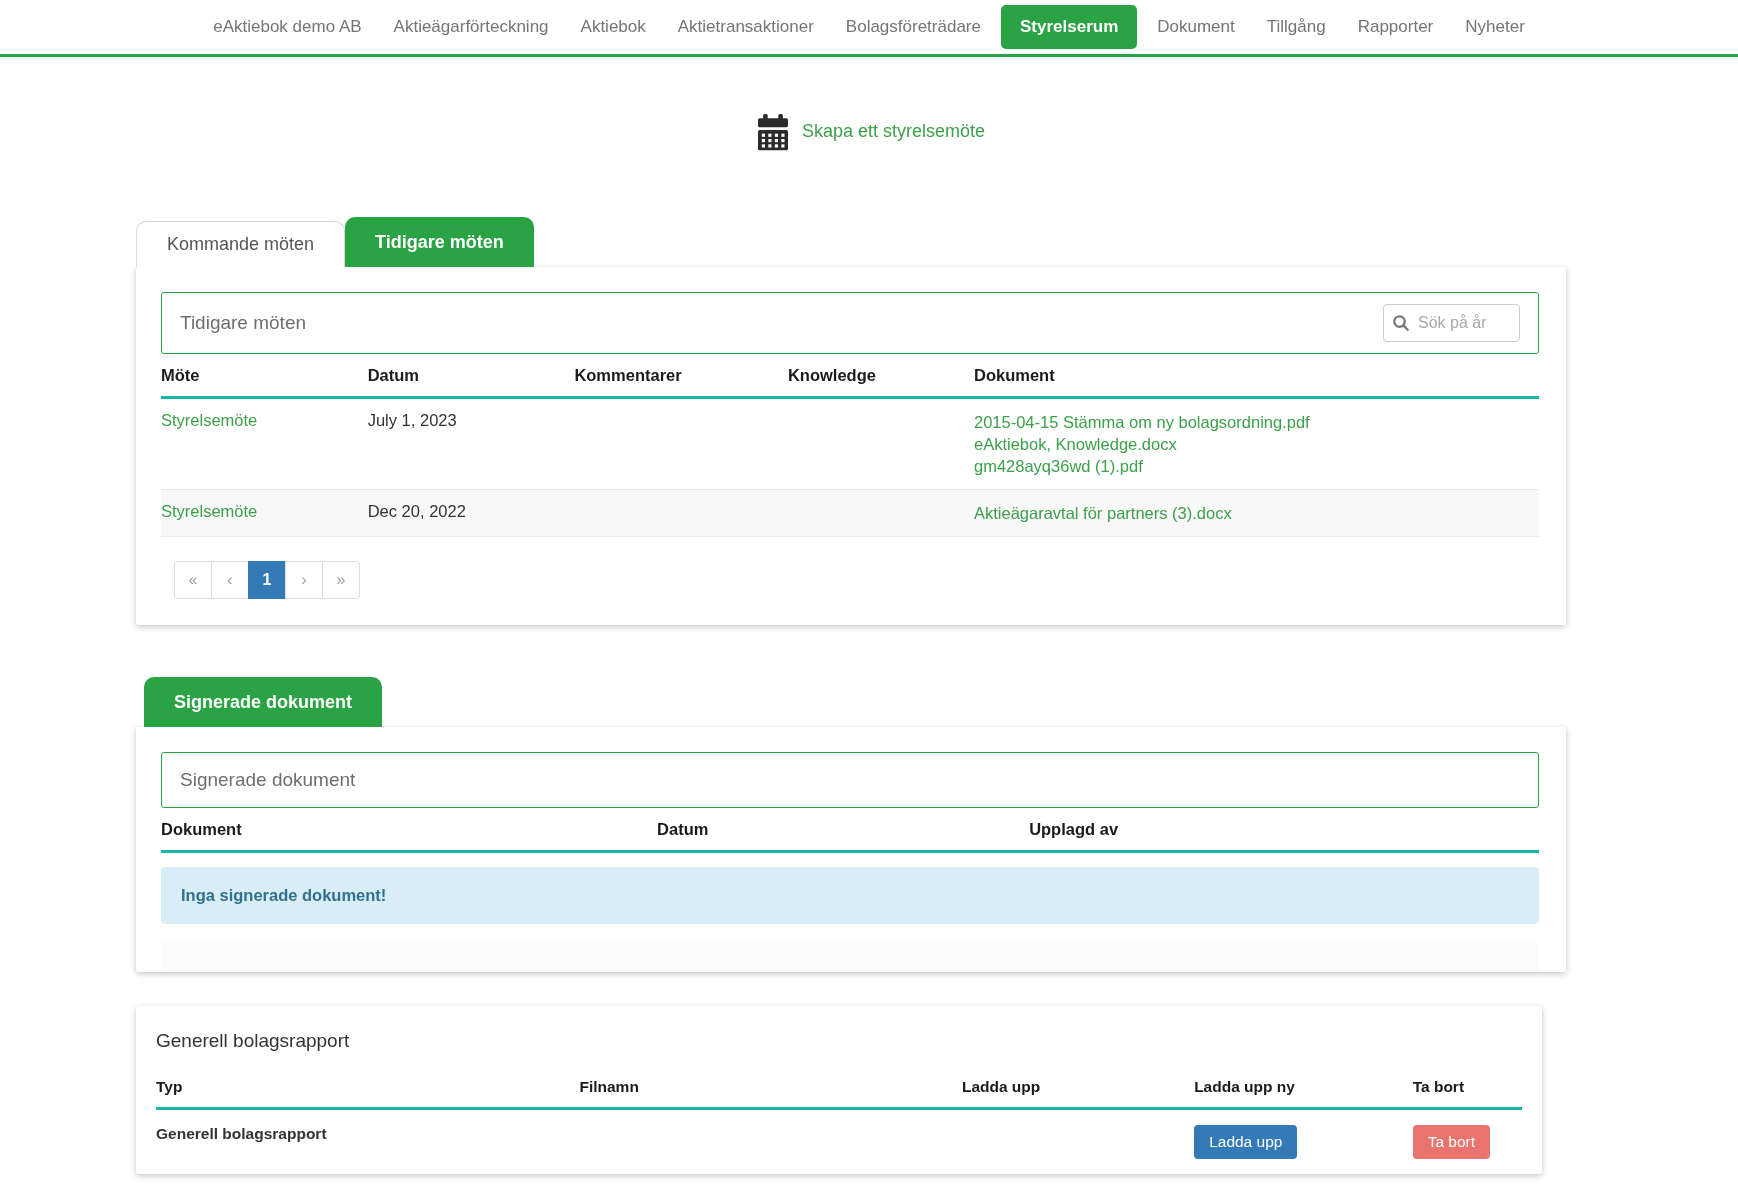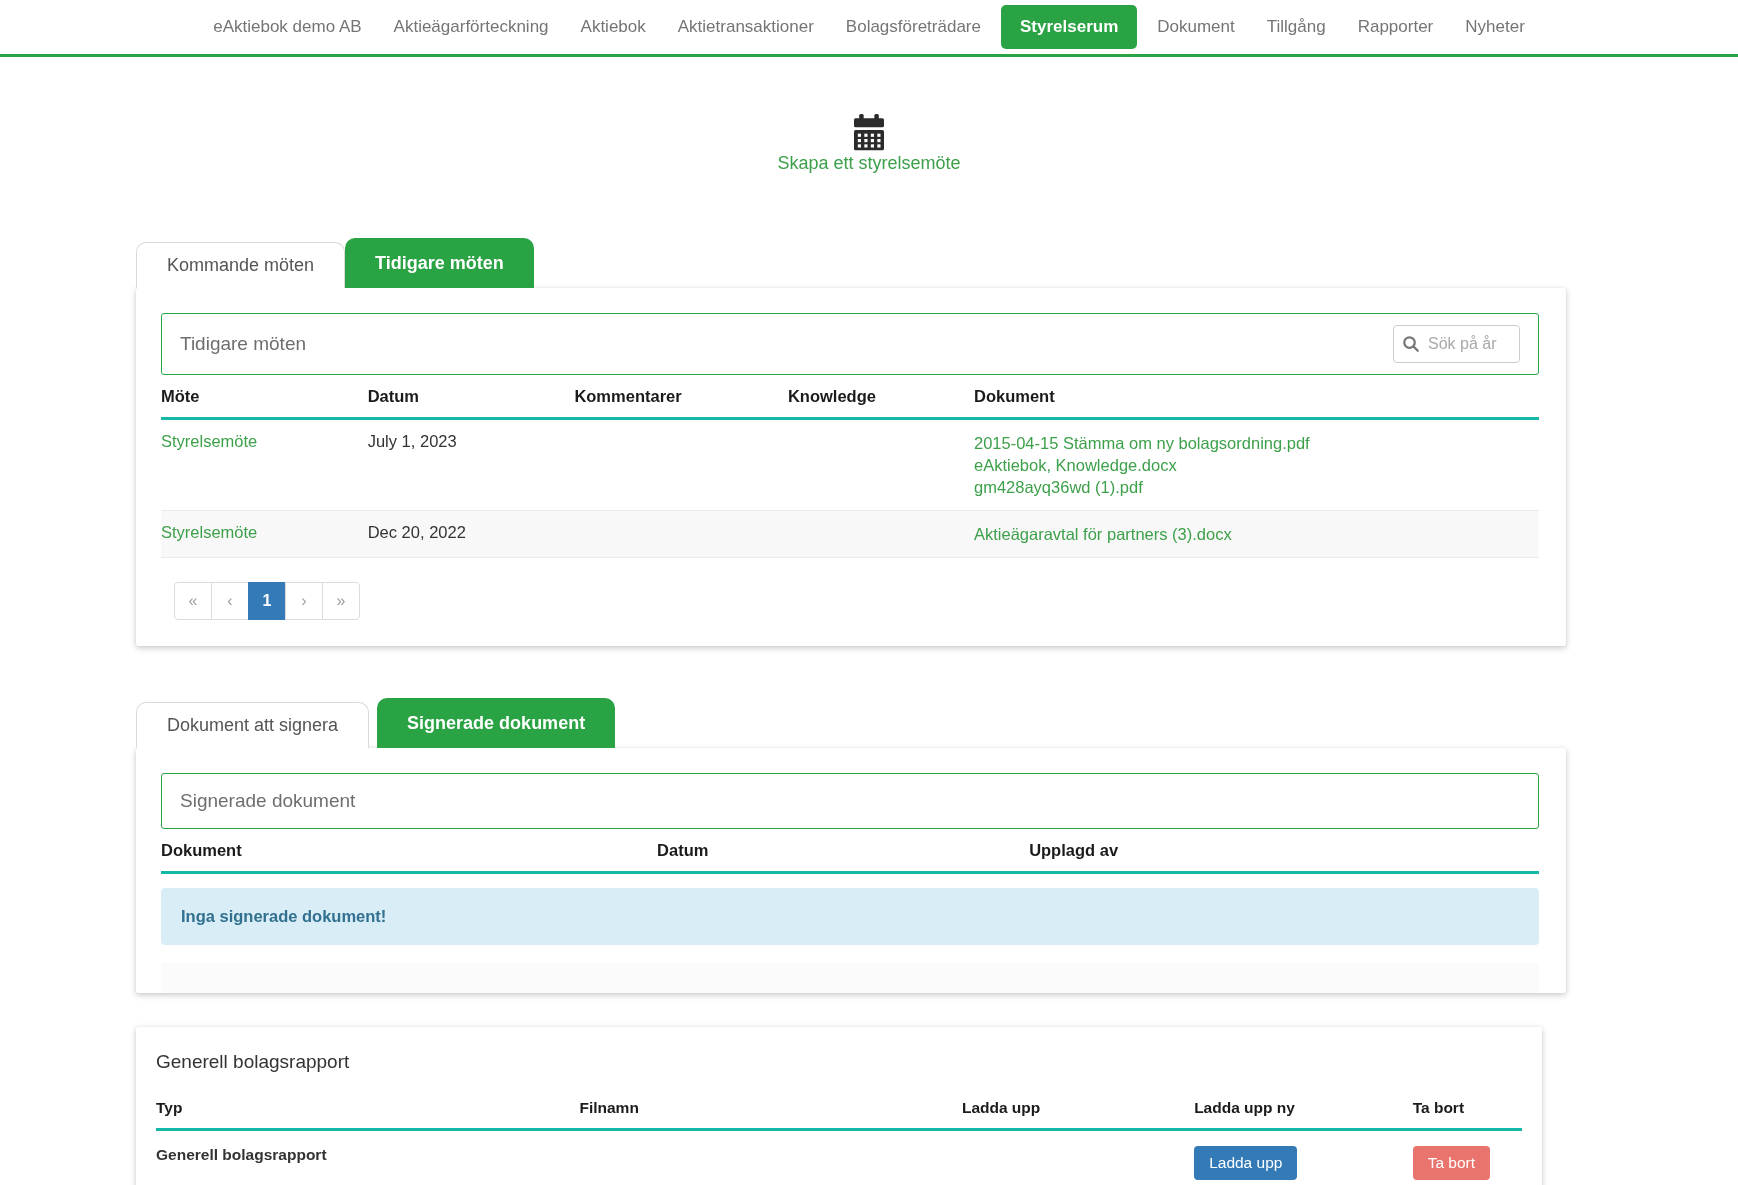--- a/index.html
+++ b/index.html
@@ -16,21 +16,21 @@
 
   
   .navbar{height:57px;background:#fff;border-bottom:3px solid var(--accent-green);
     display:flex;align-items:center;justify-content:center;}
   .nav-item{font-size:17px;color:#757575;text-decoration:none;padding:0 16px;cursor:pointer;white-space:nowrap;}
   .nav-item.active{background:var(--accent-green);color:#fff;font-weight:bold;
     height:44px;display:flex;align-items:center;border-radius:5px;padding:0 19px;margin:0 4px;}
 
   
   .actions{margin-top:52px;display:flex;justify-content:center;align-items:flex-end;gap:38px;}
-  .action{display:flex;flex-direction:column;align-items:center;cursor:pointer;}
+  .action{display:flex;align-items:center;gap:9px;cursor:pointer;}
   .action-icon{height:44px;display:flex;align-items:flex-end;}
   .action-icon svg{display:block;}
   .action-label{color:var(--link-green);font-size:18px;white-space:nowrap;}
 
   
   .container{width:1430px;margin-left:136px;}
   .tabs{display:flex;align-items:flex-end;position:relative;z-index:2;}
   .tab{height:46px;background:#fff;border:1px solid #d9d9d9;border-bottom:none;
     border-radius:10px 10px 0 0;display:flex;align-items:center;justify-content:center;
     padding:6px 30px;font-size:18px;color:#555;cursor:pointer;white-space:nowrap;}
@@ -39,21 +39,21 @@
   .card{background:#fff;box-shadow:0 2px 6px rgba(0,0,0,.22),0 0 1px rgba(0,0,0,.12);
     border-radius:2px;position:relative;z-index:1;}
   .card-body{padding:25px 27px 22px 25px;}
   .panel-head{border:1px solid var(--accent-green);border-radius:3px;height:62px;
     display:flex;align-items:center;justify-content:space-between;padding:0 18px;
     color:#6e6e6e;font-size:19px;}
   .panel-head.short{height:56px;}
 
   
   .search{position:relative;}
-  .search input{width:127px;height:38px;border:1px solid #ccc;border-radius:4px;
+  .search input{width:137px;height:38px;border:1px solid #ccc;border-radius:4px;
     padding:0 8px 0 34px;font-size:16px;color:#555;outline:none;
     font-family:"Liberation Sans","DejaVu Sans",sans-serif;}
   .search input::placeholder{color:#a9a9a9;}
   .search .mag{position:absolute;left:9px;top:10px;}
 
   
   table{width:100%;border-collapse:collapse;table-layout:fixed;}
   th{text-align:left;font-size:16.5px;color:#1b1b1b;padding:12px 0 11px;border-bottom:3px solid #14b8a6;}
   td{font-size:16.5px;color:#333;padding:12px 0;border-bottom:1px solid #e9e9e9;vertical-align:top;}
   tr.striped td{background:#f8f8f8;}
@@ -193,21 +193,20 @@
         <li class="page-btn active">1</li>
         <li class="page-btn">›</li>
         <li class="page-btn">»</li>
       </ul>
     </div>
   </div>
 </div>
 
 <div class="container mt52">
   <div class="tabs gapped">
-    <div class="tab">Dokument att signera</div>
     <div class="tab active">Signerade dokument</div>
   </div>
   <div class="card">
     <div class="card-body" style="padding-bottom:0;">
       <div class="panel-head short">
         <span>Signerade dokument</span>
       </div>
       <table>
         <colgroup>
             <col style="width:36%">

